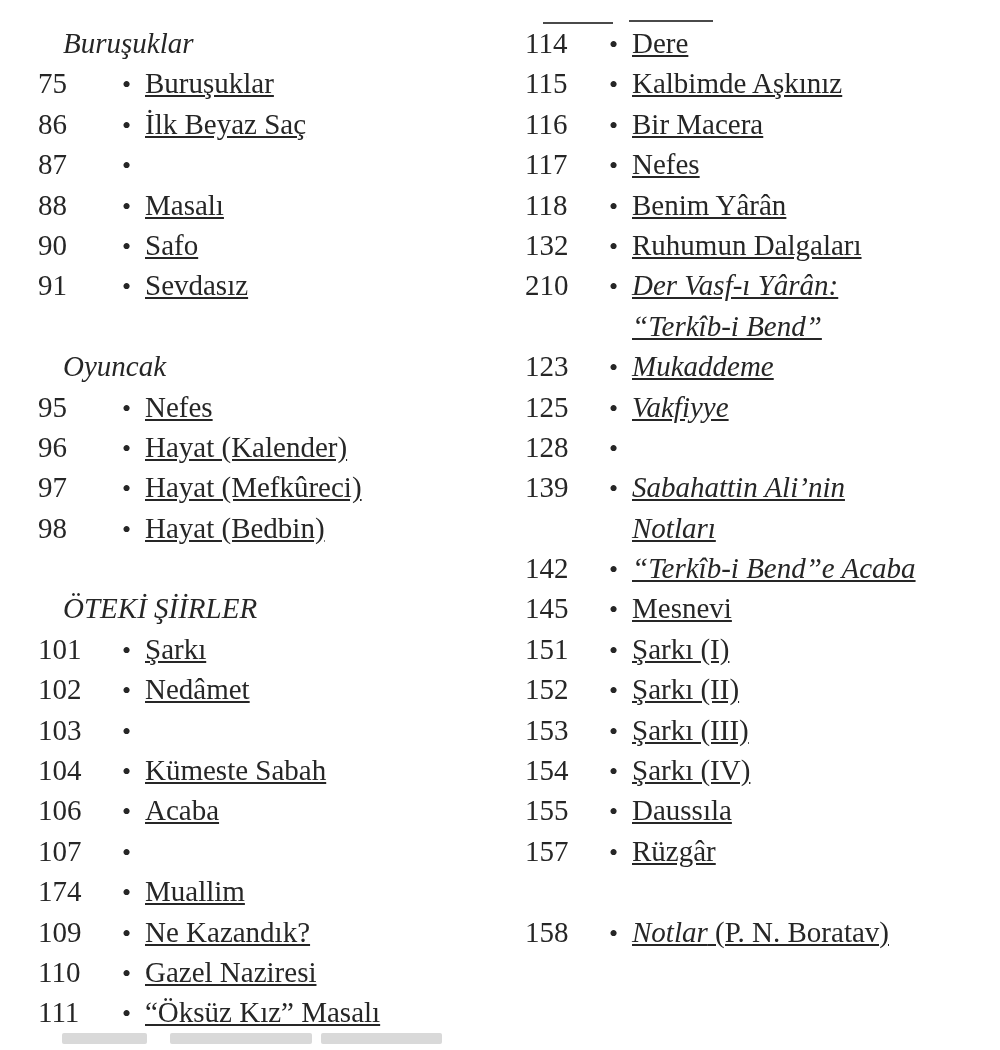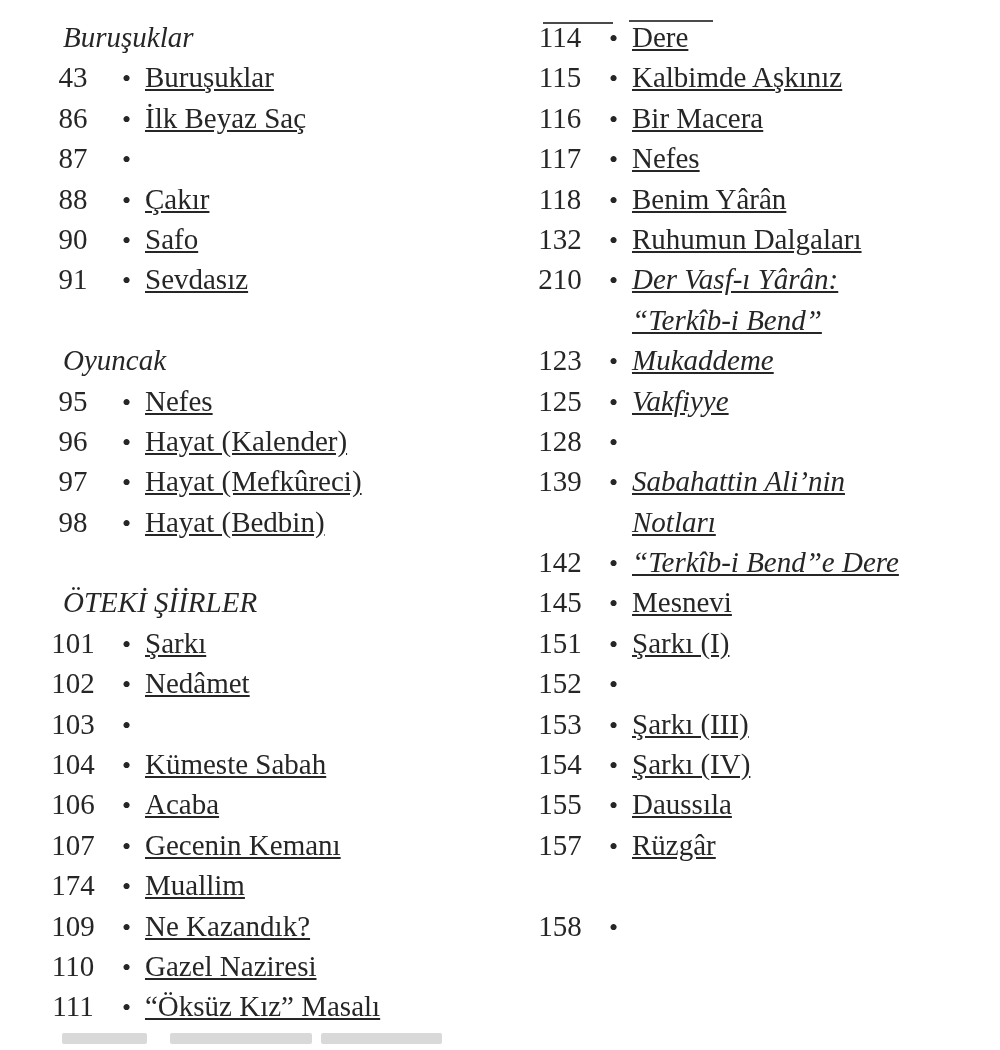--- a/index.html
+++ b/index.html
@@ -13,31 +13,31 @@
   body{
     background:var(--bg-color);
     font-family:"Liberation Serif","DejaVu Serif",serif;
     color:var(--text-color);
     position:relative;
     overflow:hidden;
   }
   .page{position:absolute;inset:0;}
   .toc-column{
     position:absolute;
-    top:17px;
+    top:23px;
     font-size:29px;
     line-height:40.4px;
   }
   .toc-column.left{left:38px;width:470px;}
   .toc-column.right{left:525px;width:470px;}
   .line{display:flex;align-items:baseline;white-space:nowrap;height:40.4px;}
   .line .num{
     display:inline-block;
     width:70px;
-    text-align:center;
+    text-align:left;
     flex:0 0 70px;
   }
   .line .bullet{
     display:inline-block;
     width:37px;
     flex:0 0 37px;
     text-align:center;
     font-size:26px;
   }
   .line .title{display:inline-block;text-decoration:underline;}
@@ -50,37 +50,37 @@
 </style>
 </head>
 <body>
 
 <div class="page">
   <div class="toc-column left">
       <div class="line heading">
         <span class="run italic">Buruşuklar</span>
       </div>
       <div class="line entry">
-        <span class="num">43</span>
+        <span class="num">75</span>
         <span class="bullet">•</span>
         <span class="title"><span class="run">Buruşuklar</span></span>
       </div>
       <div class="line entry">
         <span class="num">86</span>
         <span class="bullet">•</span>
         <span class="title"><span class="run">İlk Beyaz Saç</span></span>
       </div>
       <div class="line entry">
         <span class="num">87</span>
         <span class="bullet">•</span>
       </div>
       <div class="line entry">
         <span class="num">88</span>
         <span class="bullet">•</span>
-        <span class="title"><span class="run">Çakır</span></span>
+        <span class="title"><span class="run">Masalı</span></span>
       </div>
       <div class="line entry">
         <span class="num">90</span>
         <span class="bullet">•</span>
         <span class="title"><span class="run">Safo</span></span>
       </div>
       <div class="line entry">
         <span class="num">91</span>
         <span class="bullet">•</span>
         <span class="title"><span class="run">Sevdasız</span></span>
@@ -133,21 +133,20 @@
         <span class="title"><span class="run">Kümeste Sabah</span></span>
       </div>
       <div class="line entry">
         <span class="num">106</span>
         <span class="bullet">•</span>
         <span class="title"><span class="run">Acaba</span></span>
       </div>
       <div class="line entry">
         <span class="num">107</span>
         <span class="bullet">•</span>
-        <span class="title"><span class="run">Gecenin Kemanı</span></span>
       </div>
       <div class="line entry">
         <span class="num">174</span>
         <span class="bullet">•</span>
         <span class="title"><span class="run">Muallim</span></span>
       </div>
       <div class="line entry">
         <span class="num">109</span>
         <span class="bullet">•</span>
         <span class="title"><span class="run">Ne Kazandık?</span></span>
@@ -224,35 +223,36 @@
         <span class="title"><span class="run italic">Sabahattin Ali’nin</span></span>
       </div>
       <div class="line continuation">
         <span class="num"></span>
         <span class="bullet"></span>
         <span class="title"><span class="run italic">Notları</span></span>
       </div>
       <div class="line entry">
         <span class="num">142</span>
         <span class="bullet">•</span>
-        <span class="title"><span class="run italic">“Terkîb-i Bend”e Dere</span></span>
+        <span class="title"><span class="run italic">“Terkîb-i Bend”e Acaba</span></span>
       </div>
       <div class="line entry">
         <span class="num">145</span>
         <span class="bullet">•</span>
         <span class="title"><span class="run">Mesnevi</span></span>
       </div>
       <div class="line entry">
         <span class="num">151</span>
         <span class="bullet">•</span>
         <span class="title"><span class="run">Şarkı (I)</span></span>
       </div>
       <div class="line entry">
         <span class="num">152</span>
         <span class="bullet">•</span>
+        <span class="title"><span class="run">Şarkı (II)</span></span>
       </div>
       <div class="line entry">
         <span class="num">153</span>
         <span class="bullet">•</span>
         <span class="title"><span class="run">Şarkı (III)</span></span>
       </div>
       <div class="line entry">
         <span class="num">154</span>
         <span class="bullet">•</span>
         <span class="title"><span class="run">Şarkı (IV)</span></span>
@@ -264,20 +264,21 @@
       </div>
       <div class="line entry">
         <span class="num">157</span>
         <span class="bullet">•</span>
         <span class="title"><span class="run">Rüzgâr</span></span>
       </div>
       <div class="line spacer"></div>
       <div class="line entry">
         <span class="num">158</span>
         <span class="bullet">•</span>
+        <span class="title"><span class="run italic">Notlar</span><span class="run"> (P. N. Boratav)</span></span>
       </div>
     </div>
   <div id="artifacts-layer">
       <div class="artifact" style="left: 543px; top: 22px; width: 70px; height: 2px;"></div>
       <div class="artifact" style="left: 629px; top: 20px; width: 84px; height: 2px;"></div>
       <div class="artifact light" style="left: 62px; top: 1033px; width: 85px; height: 11px;"></div>
       <div class="artifact light" style="left: 170px; top: 1033px; width: 142px; height: 11px;"></div>
       <div class="artifact light" style="left: 321px; top: 1033px; width: 121px; height: 11px;"></div>
     </div>
 </div>

